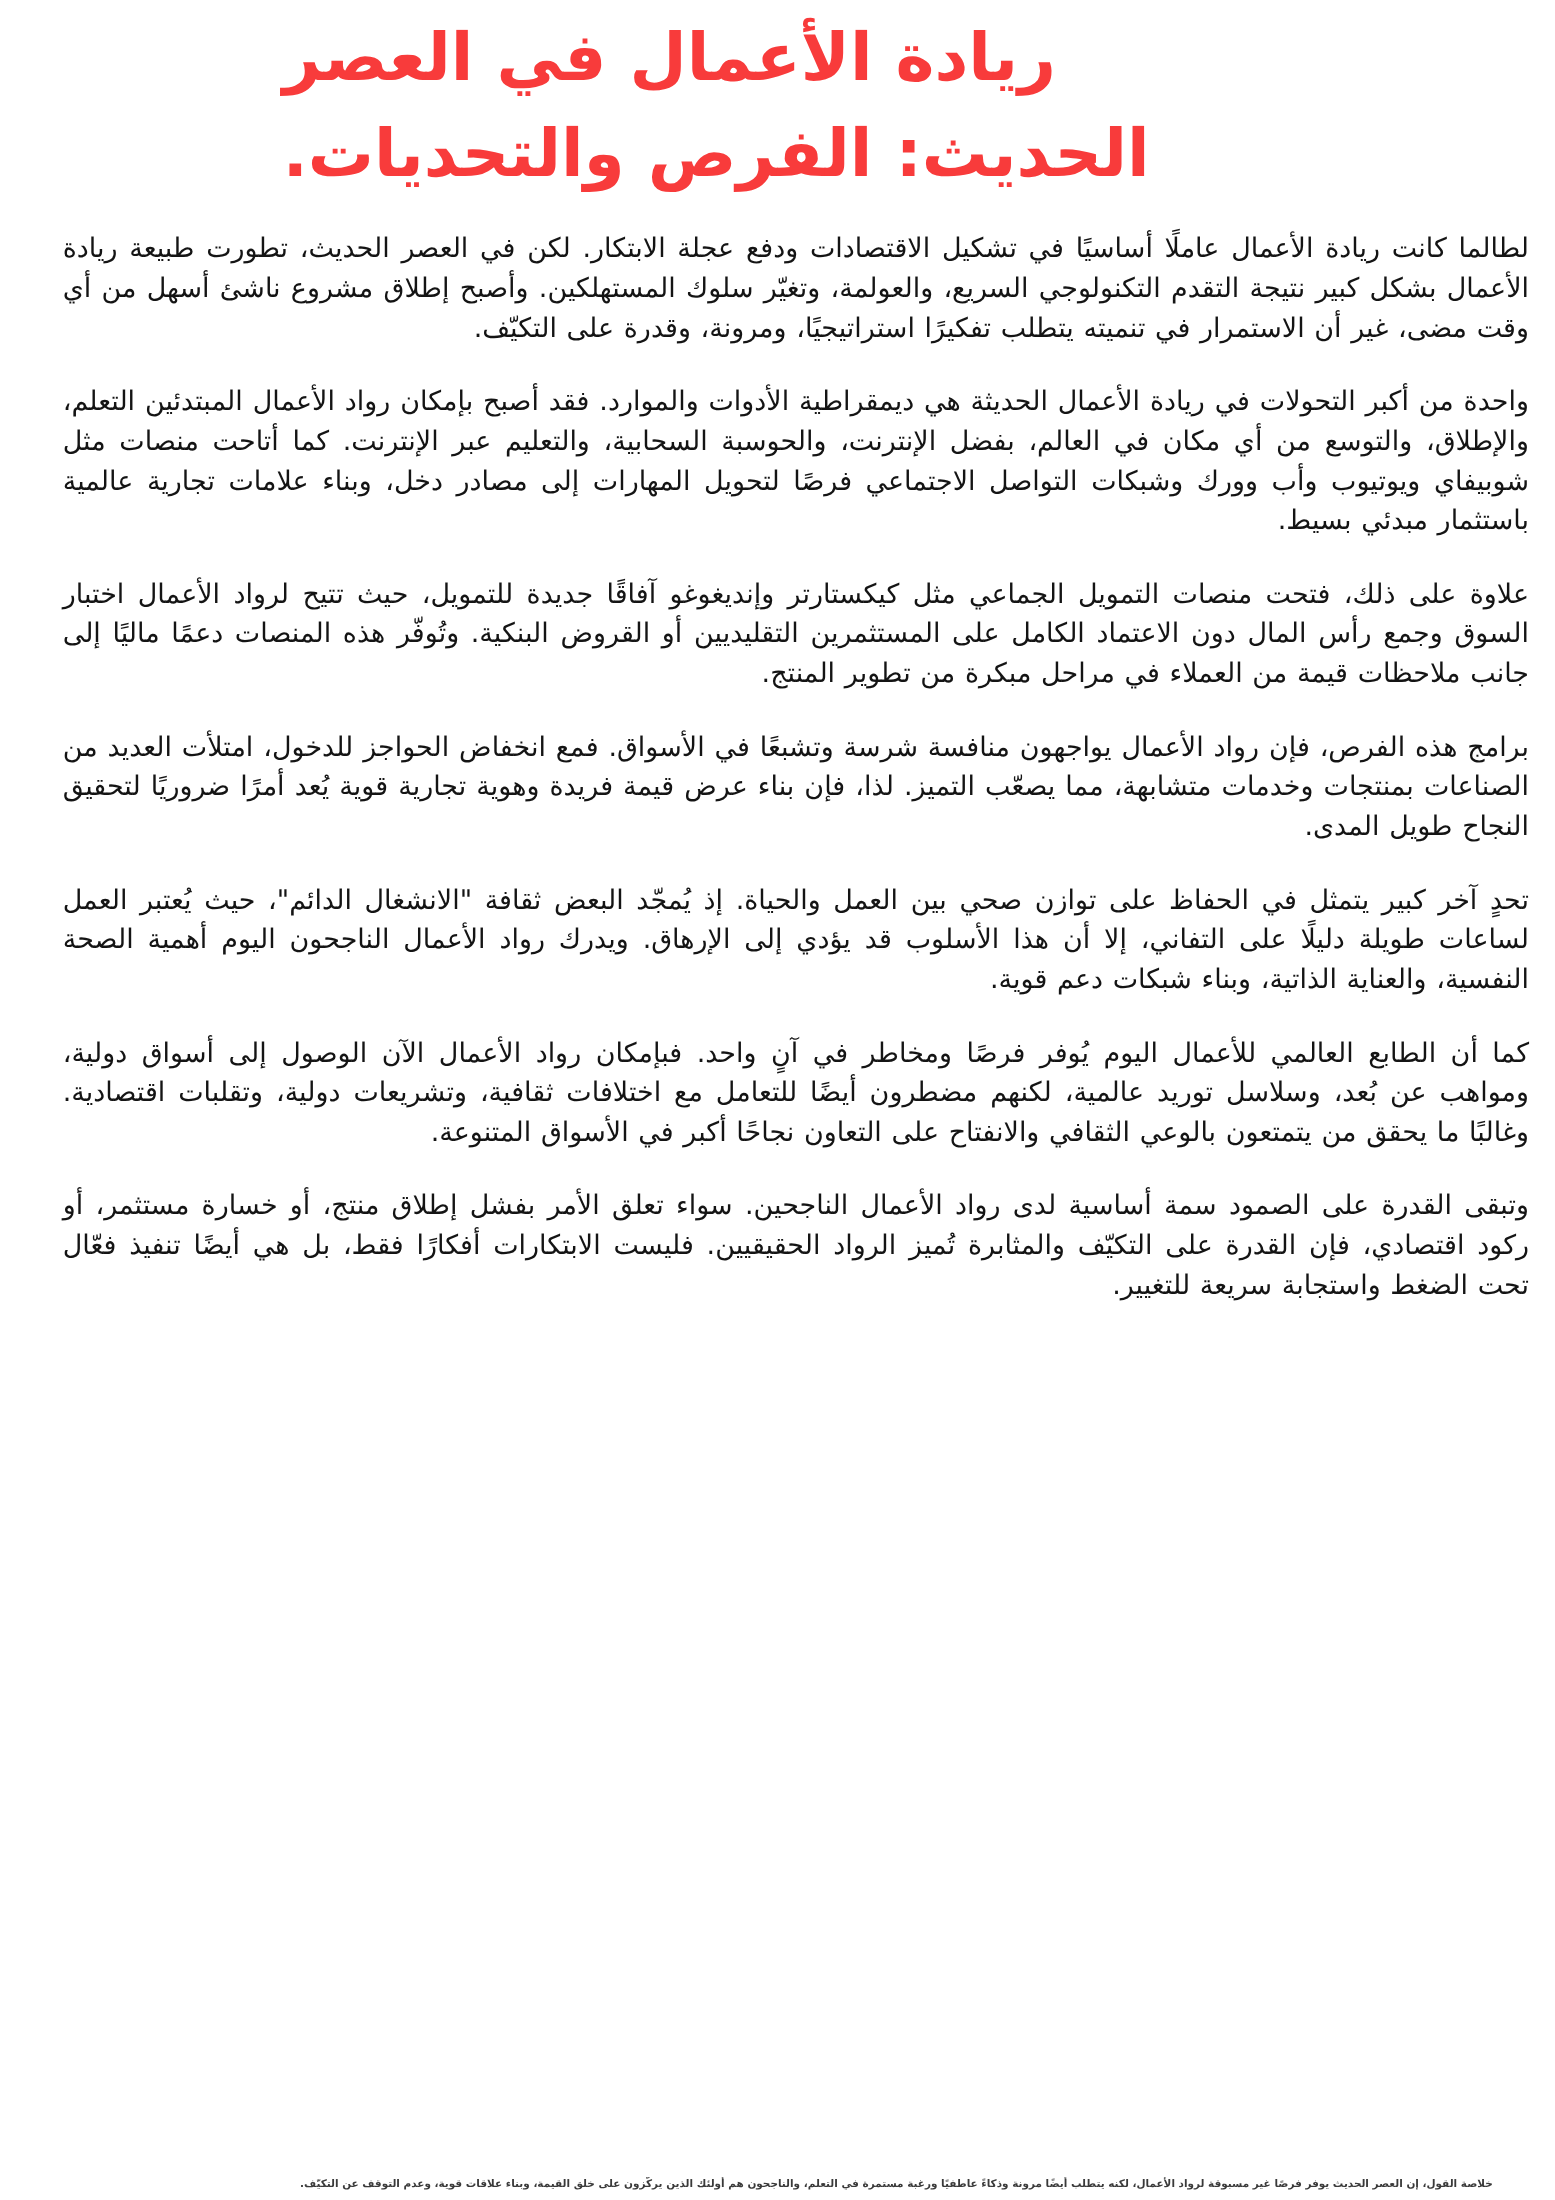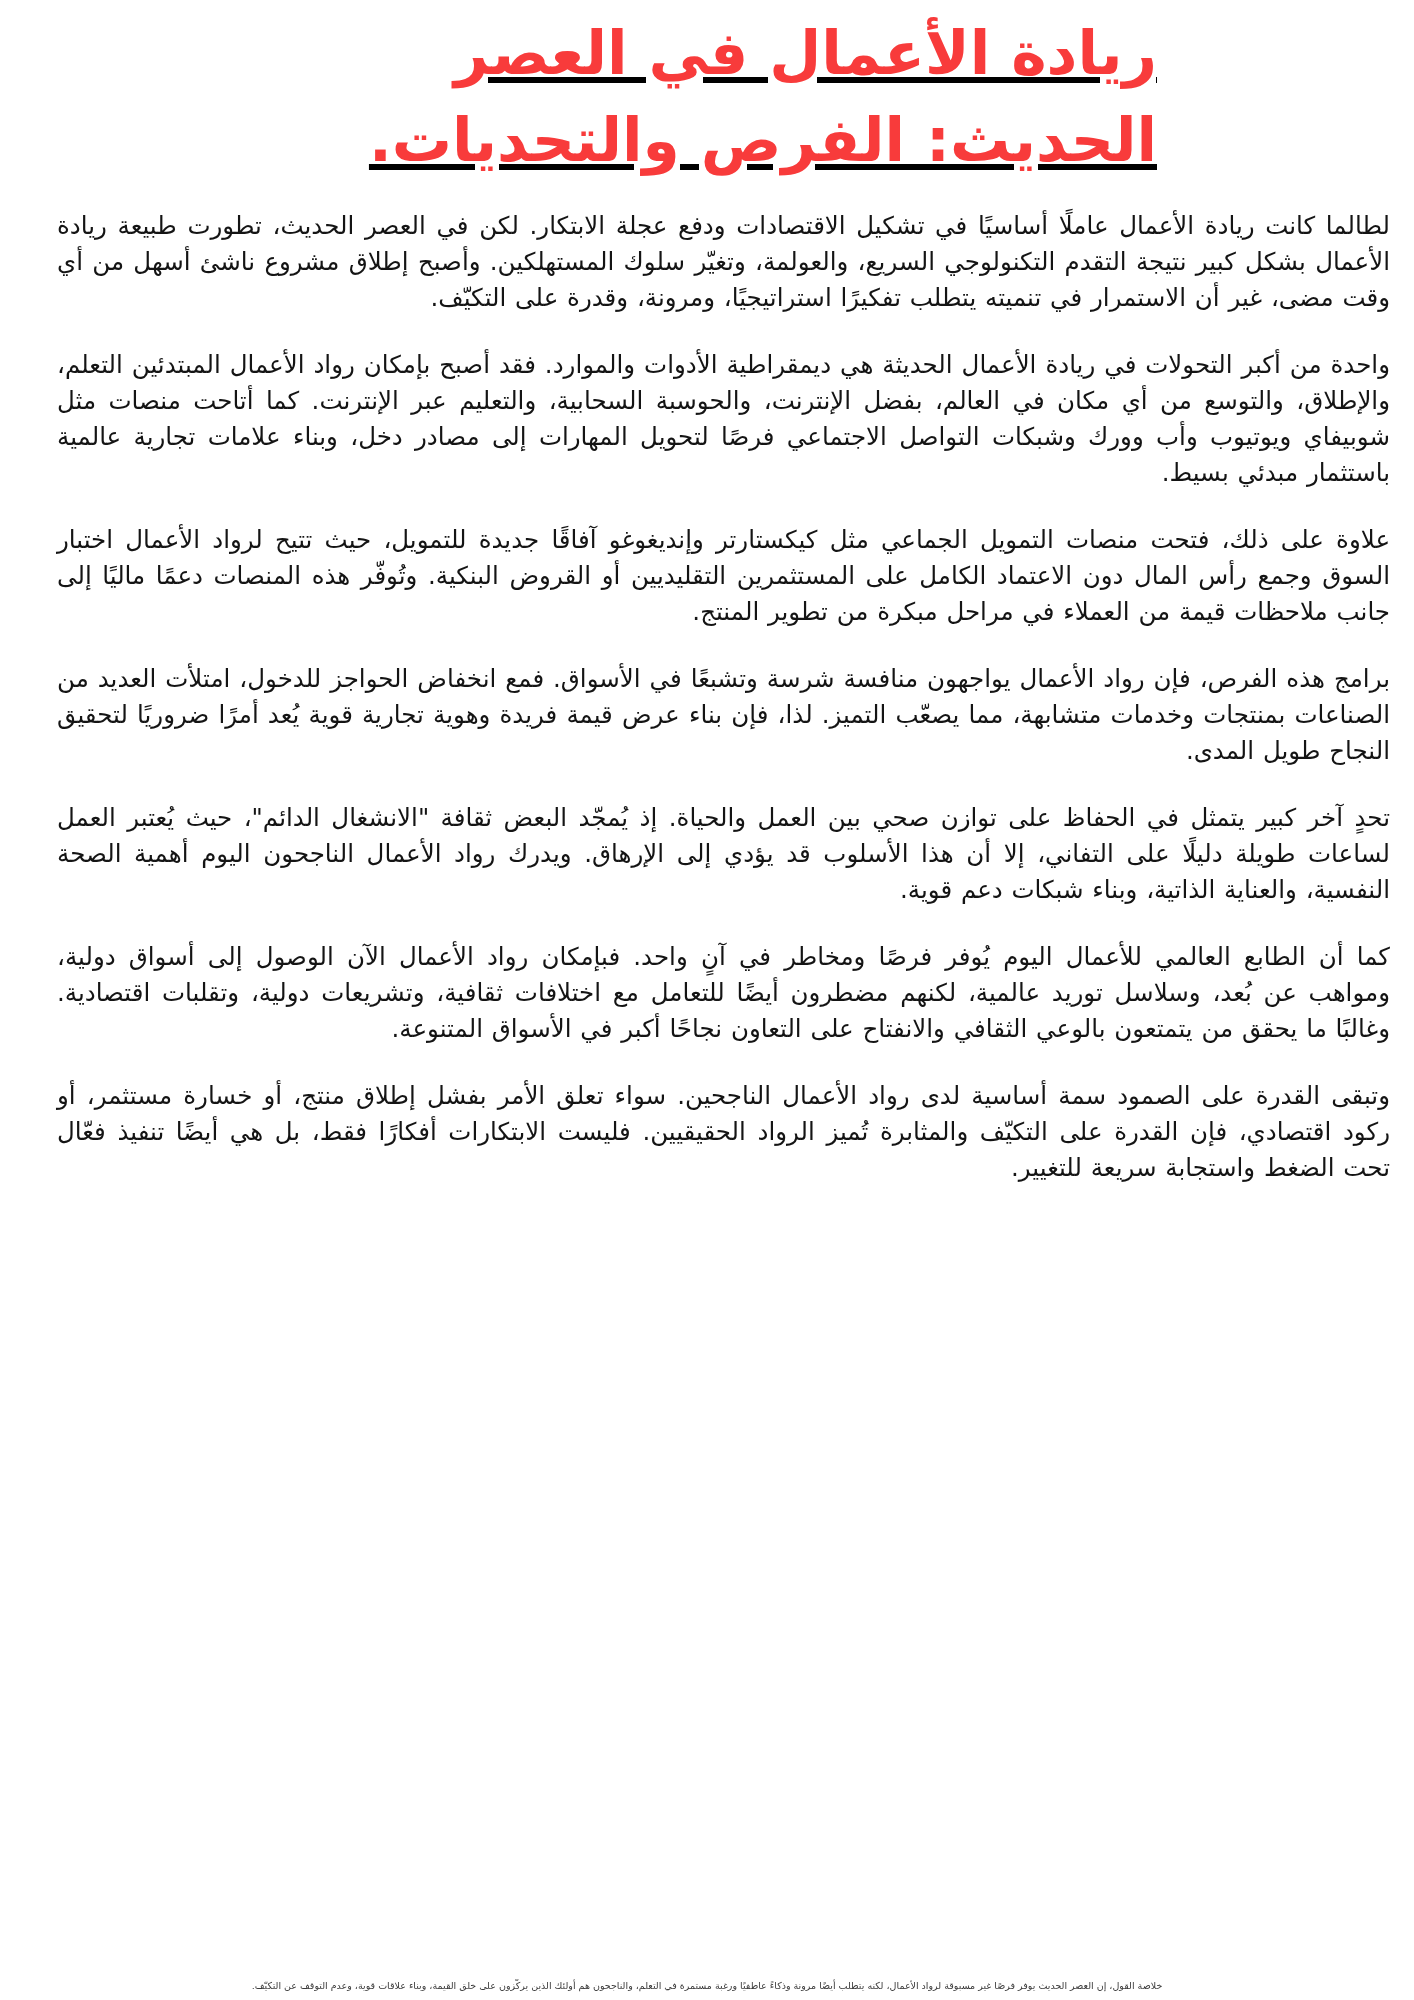--- a/index.html
+++ b/index.html
@@ -11,22 +11,21 @@
     width: 1414px;
     height: 2000px;
     margin: 0 auto;
     background: #ffffff;
     overflow: hidden;
     direction: rtl;
   }
 
   .doc-header {
     padding-top: 10px;
-    text-align: right;
-    text-decoration: underline;
+    text-align: left;
   }
 
   .doc-title {
     color: #f83b3b;
     font-size: 60px;
     font-weight: 700;
     line-height: 1.45;
     max-width: 900px;
     margin: 0 auto;
   }
@@ -71,25 +70,26 @@
   }
 
   .footer-note {
     position: absolute;
     z-index: 2;
     bottom: 8px;
     right: 57px;
     left: 57px;
     font-size: 9.5px;
     color: #3a3a3a;
-    text-align: center;
+    text-align: right;
     direction: rtl;
     line-height: 1.4;
     white-space: nowrap;
     overflow: hidden;
+    font-weight: bold;
   }
 </style>
 </head>
 <body>
 
 <div class="page">
 
   <div class="doc-header">
     <h1 class="doc-title">ريادة الأعمال في العصر الحديث: الفرص والتحديات.</h1>
   </div>

